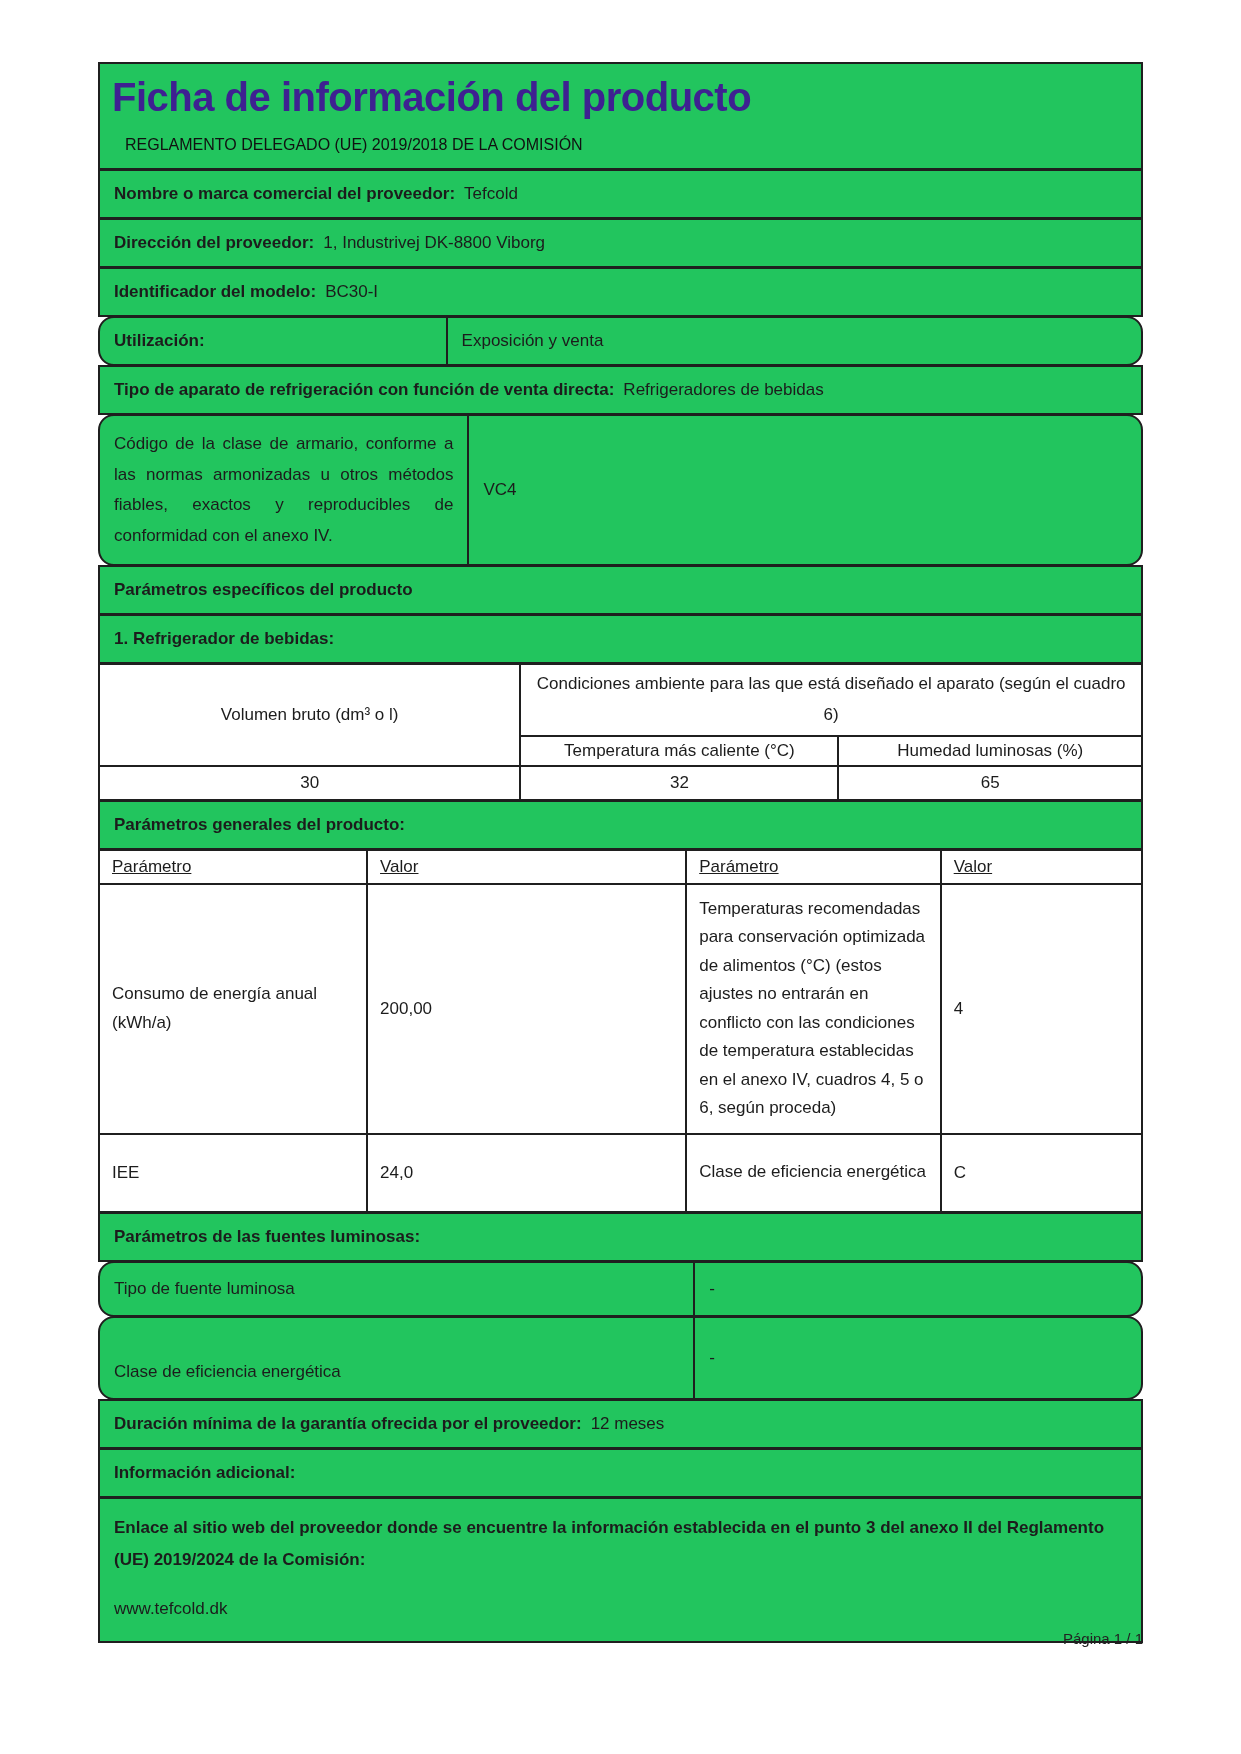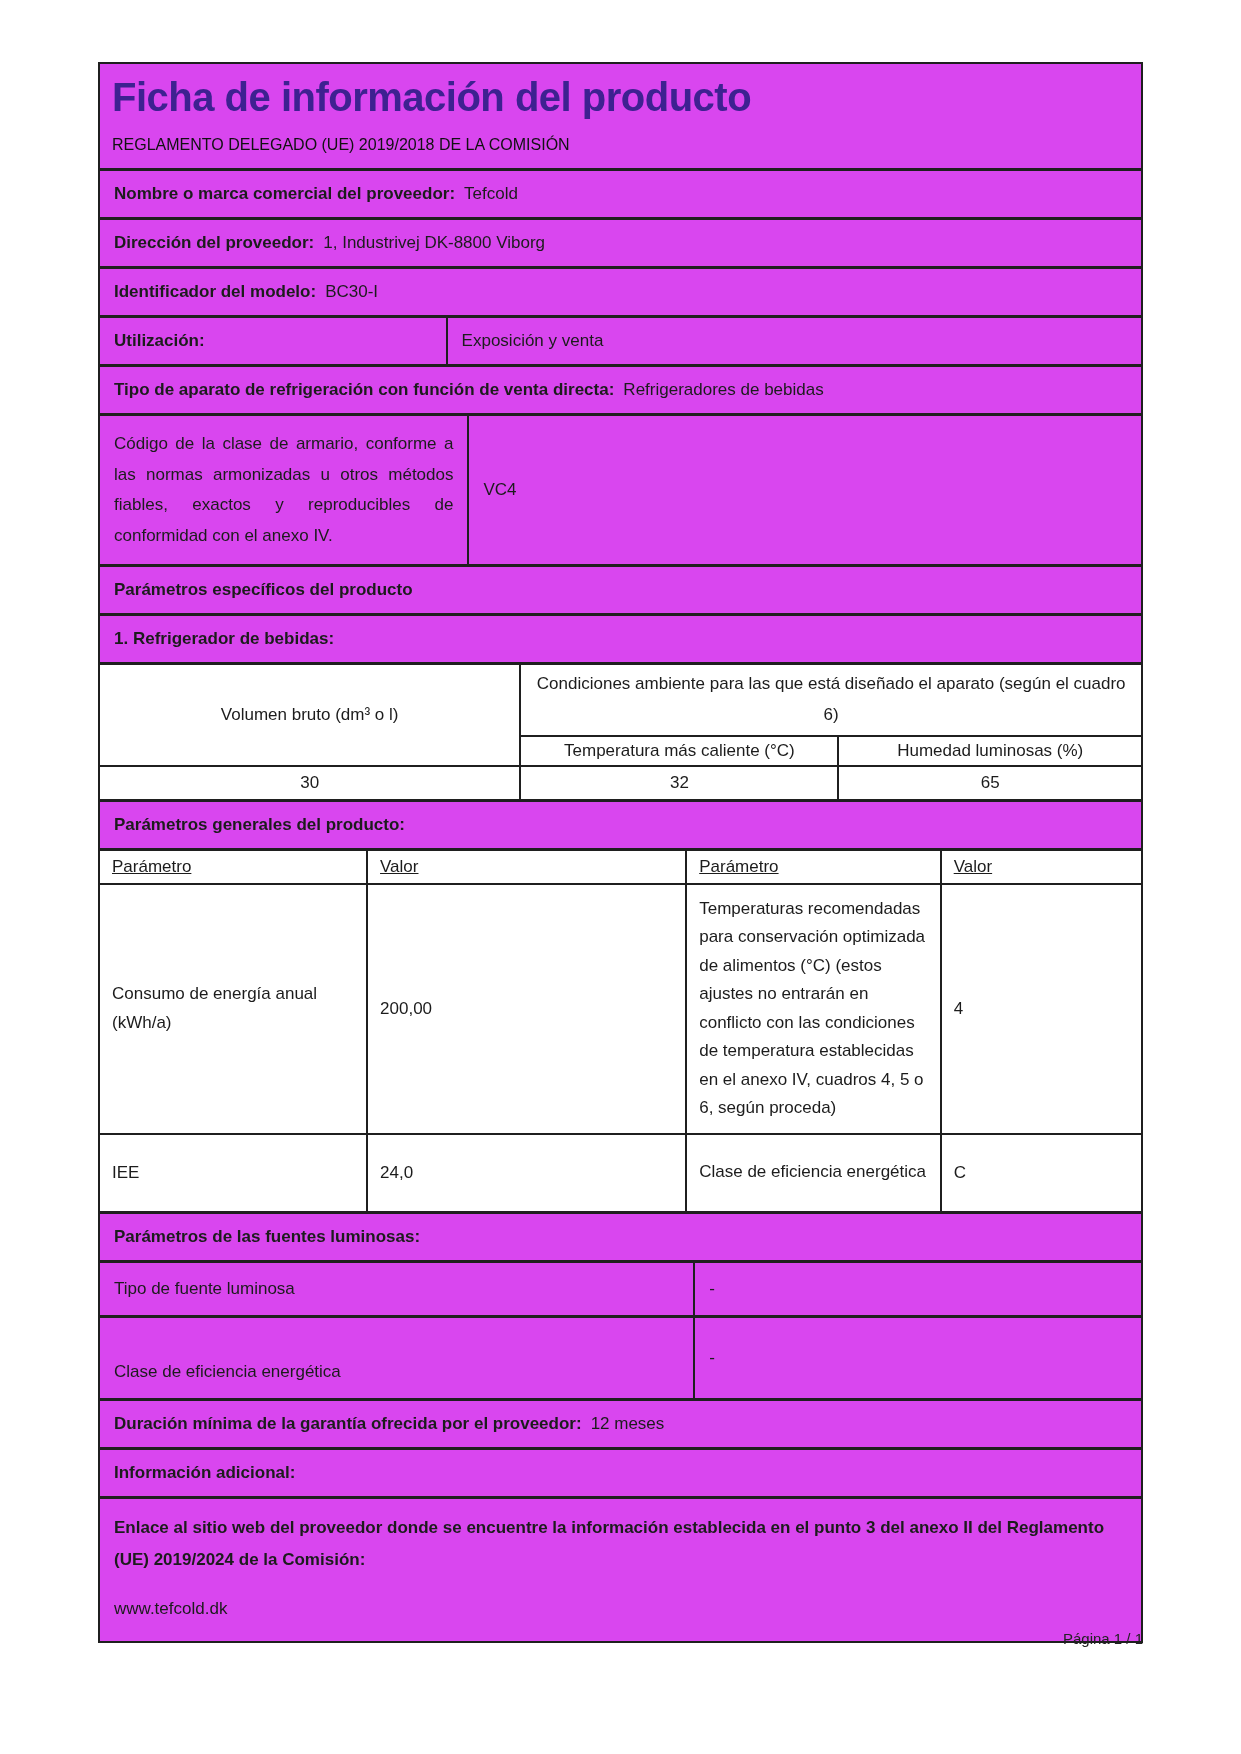--- a/index.html
+++ b/index.html
@@ -4,32 +4,32 @@
 <style>
   html,body{margin:0;padding:0;}
   body{
     width:1241px;height:1754px;background:#ffffff;position:relative;
     font-family:"Liberation Sans","DejaVu Sans",sans-serif;
     color:#1c1c1c;font-size:17px;
     -webkit-font-smoothing:antialiased;
   }
   .doc{position:absolute;left:98px;top:62px;width:1045px;}
   .box{
-    border:2px solid #1f1f1f;background:#d946ef;box-sizing:border-box;
+    border:2px solid #1f1f1f;background:#22c55e;box-sizing:border-box;
   }
   .box + .box, .box + table, table + .box{margin-top:-1px;}
   .pad{padding:13px 14px;}
   .hdr-box{padding:8px 12px 14px 12px;}
   .doc-title{
     font-size:40px;font-weight:bold;letter-spacing:-0.5px;line-height:1.25;
   }
-  .doc-subtitle{font-size:16px;margin-top:14px;color:#111;}
+  .doc-subtitle{font-size:16px;margin-top:14px;color:#111;margin-left:13px;}
   .lbl{font-weight:bold;}
   .val{font-weight:normal;margin-left:9px;text-align:center;}
-  .split{display:flex;padding:0;}
+  .split{display:flex;padding:0;border-radius:16px;}
   .split .cell{padding:13px 14px;box-sizing:border-box;display:flex;align-items:center;}
   .split .cell + .cell{border-left:2px solid #1f1f1f;}
   .u-left{width:33.2%;}
   .u-right{width:66.8%;}
   .c-left{width:35.3%;display:block !important;text-align:justify;line-height:1.8;padding:10px 16px 10px 14px;}
   .c-right{width:64.7%;}
   .l-left{width:57%;}
   .l-right{width:43%;}
   table.grid{
     width:100%;border-collapse:collapse;background:#fff;box-sizing:border-box;

